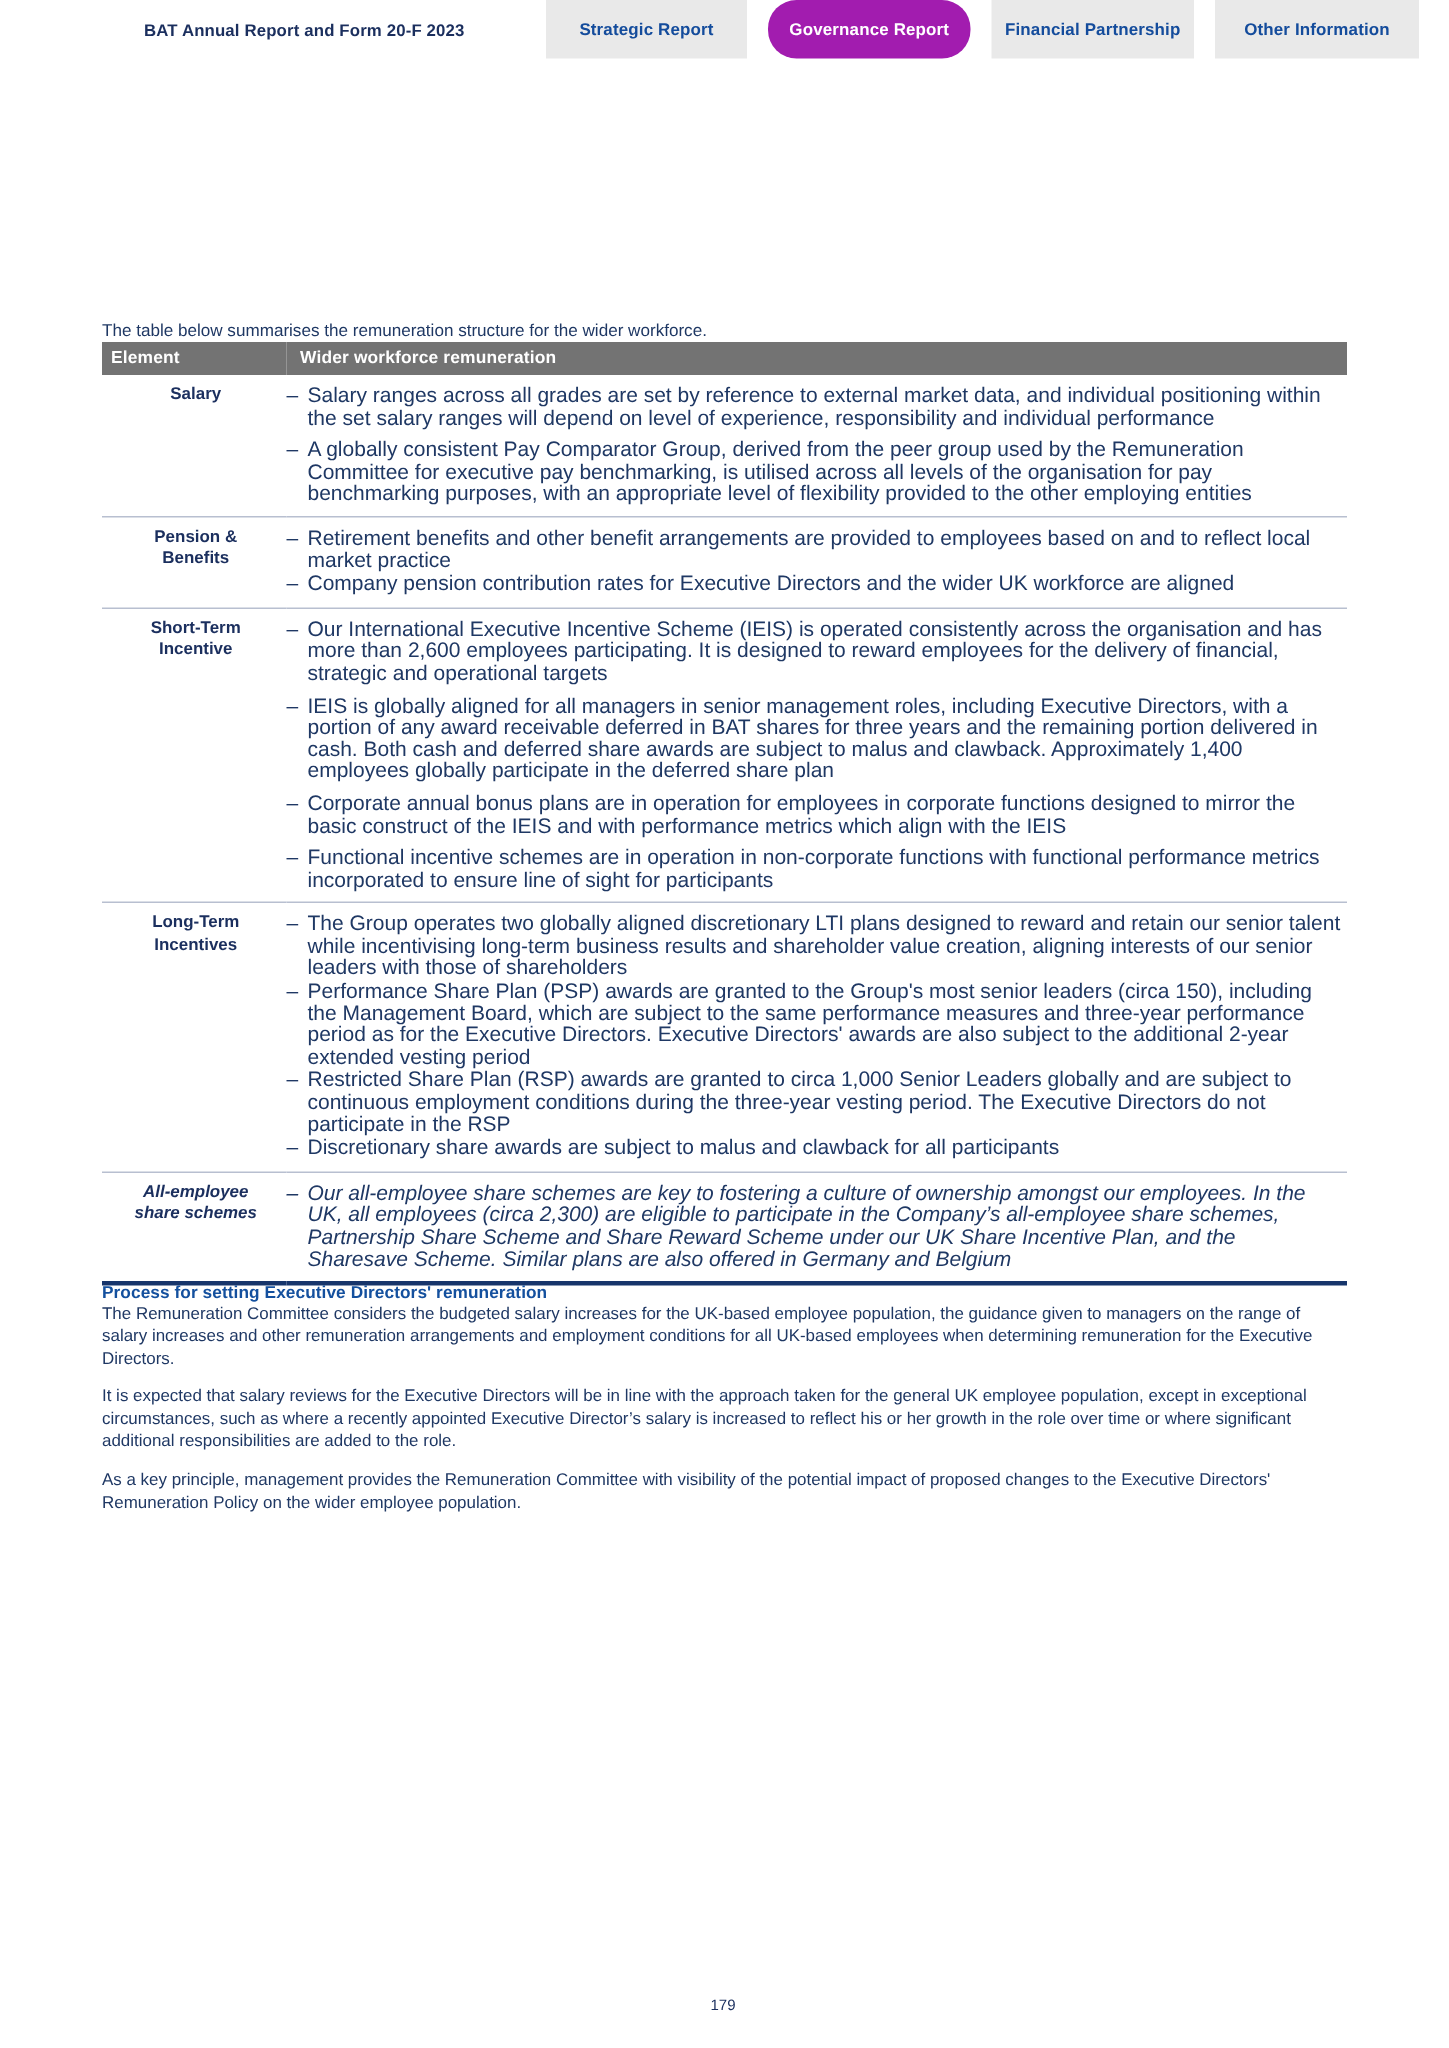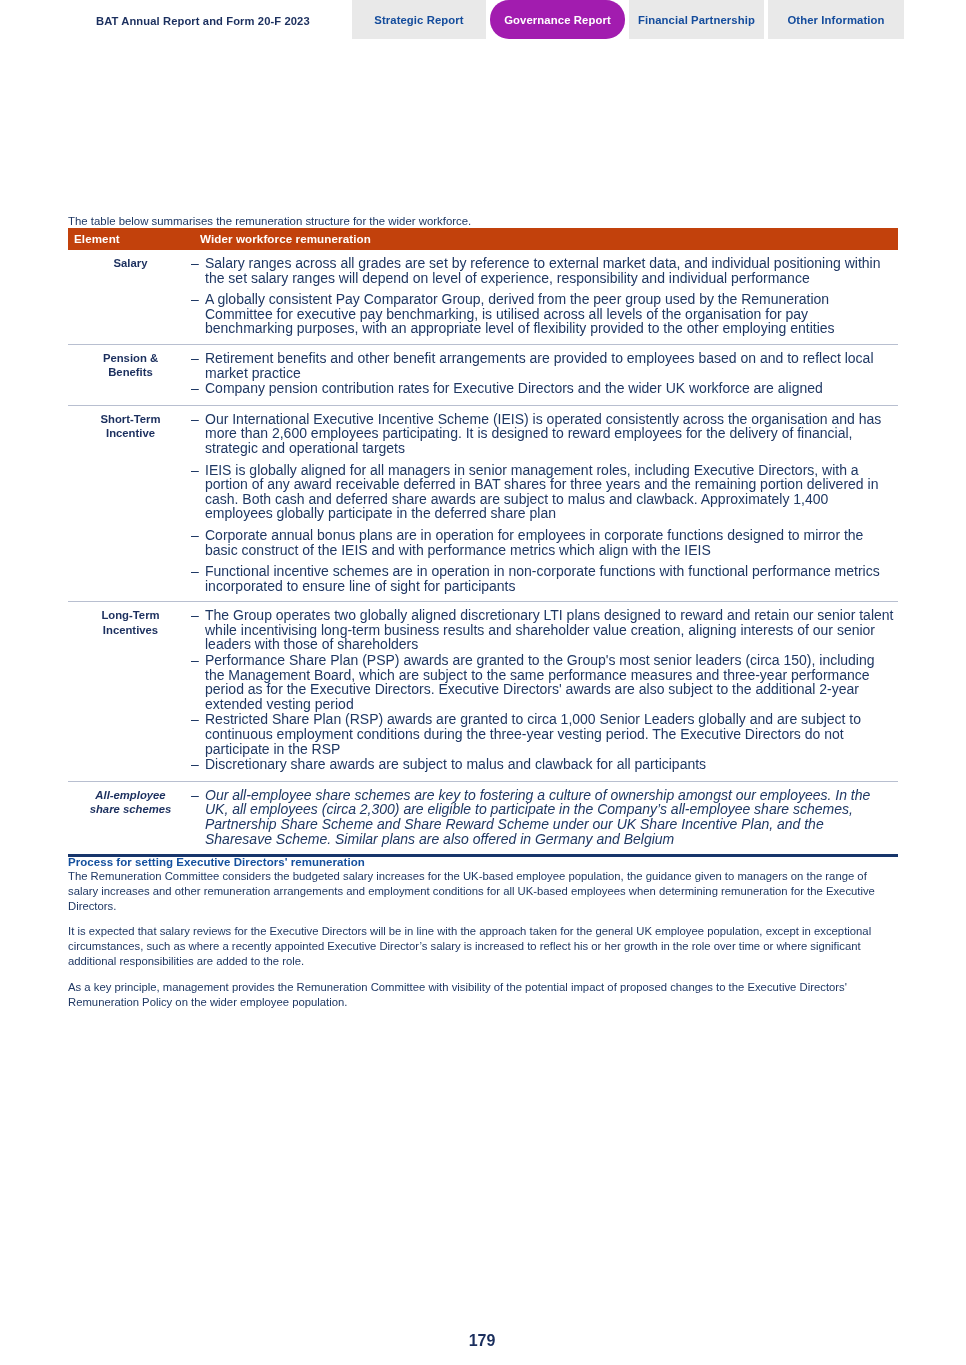--- a/index.html
+++ b/index.html
@@ -30,23 +30,23 @@
     font-size: 11.2px;
     font-weight: bold;
     color: #1b2f5e;
     letter-spacing: 0.1px;
     white-space: nowrap;
     padding-left: 28px;
   }
   .nav-tabs {
     position: absolute;
     top: 0;
-    left: 352px;
+    left: 364px;
     display: flex;
-    gap: 4px;
+    gap: 14px;
     height: 23px;
   }
   .nav-tab {
     height: 39px;
     display: flex;
     align-items: center;
     justify-content: center;
     background: #e9e9e9;
     color: #144c9c;
     font-size: 11.3px;
@@ -73,21 +73,21 @@
 
   
   .wf-table {
     position: absolute;
     left: 68px;
     top: 228px;
     width: 830px;
     border-collapse: collapse;
   }
   .wf-table .thead-row {
-    background: #c2410c;
+    background: #737373;
   }
   .wf-table .thead-row th {
     color: #ffffff;
     font-size: 11.6px;
     font-weight: bold;
     text-align: left;
     padding: 4px 0 5px 0;
     letter-spacing: 0.1px;
   }
   .wf-table th.col-element { width: 117px; padding-left: 6px; }
@@ -159,22 +159,22 @@
   }
   .prose p:last-child { margin-bottom: 0; }
 
   
   .page-footer {
     position: absolute;
     left: 0;
     top: 1332px;
     width: 964px;
     text-align: center;
-    font-size: 16px;
-    font-weight: bold;
+    font-size: 10px;
+    font-weight: normal;
     color: #1b2f5e;
   }
 </style>
 </head>
 <body>
 
 <div class="page-header">
   <div class="header-title">BAT Annual Report and Form 20-F 2023</div>
   <nav class="nav-tabs">
     <div class="nav-tab tab-strategic">Strategic Report</div>

